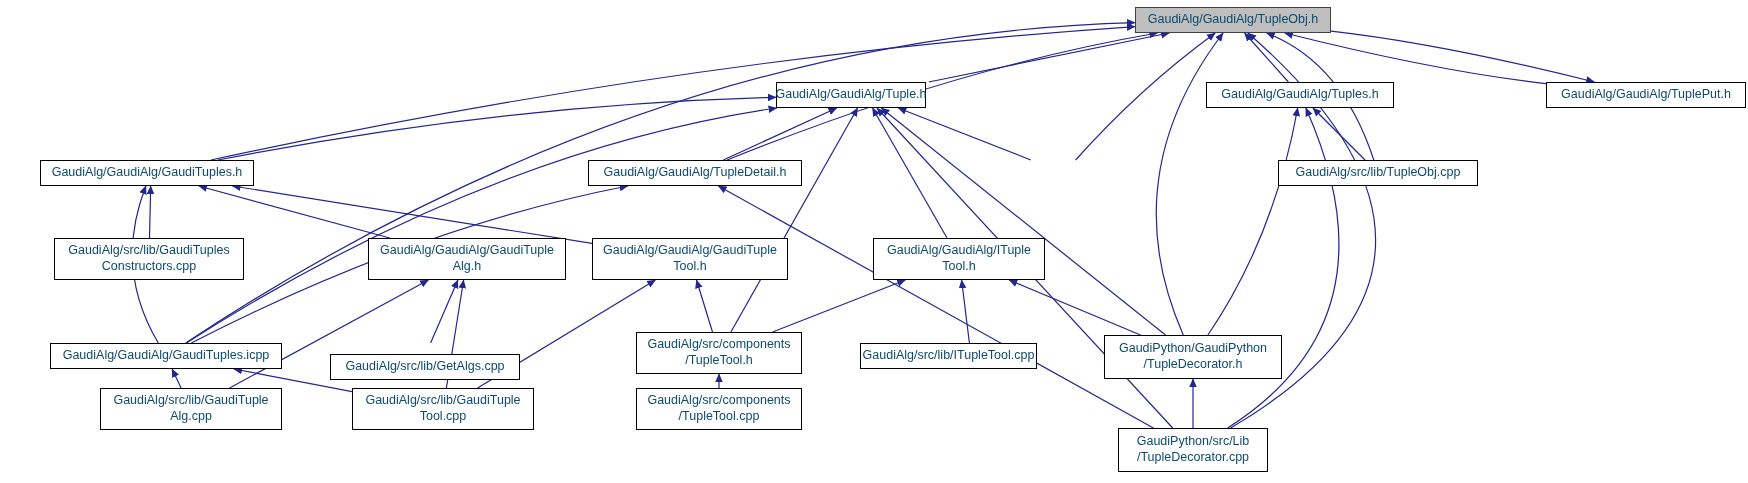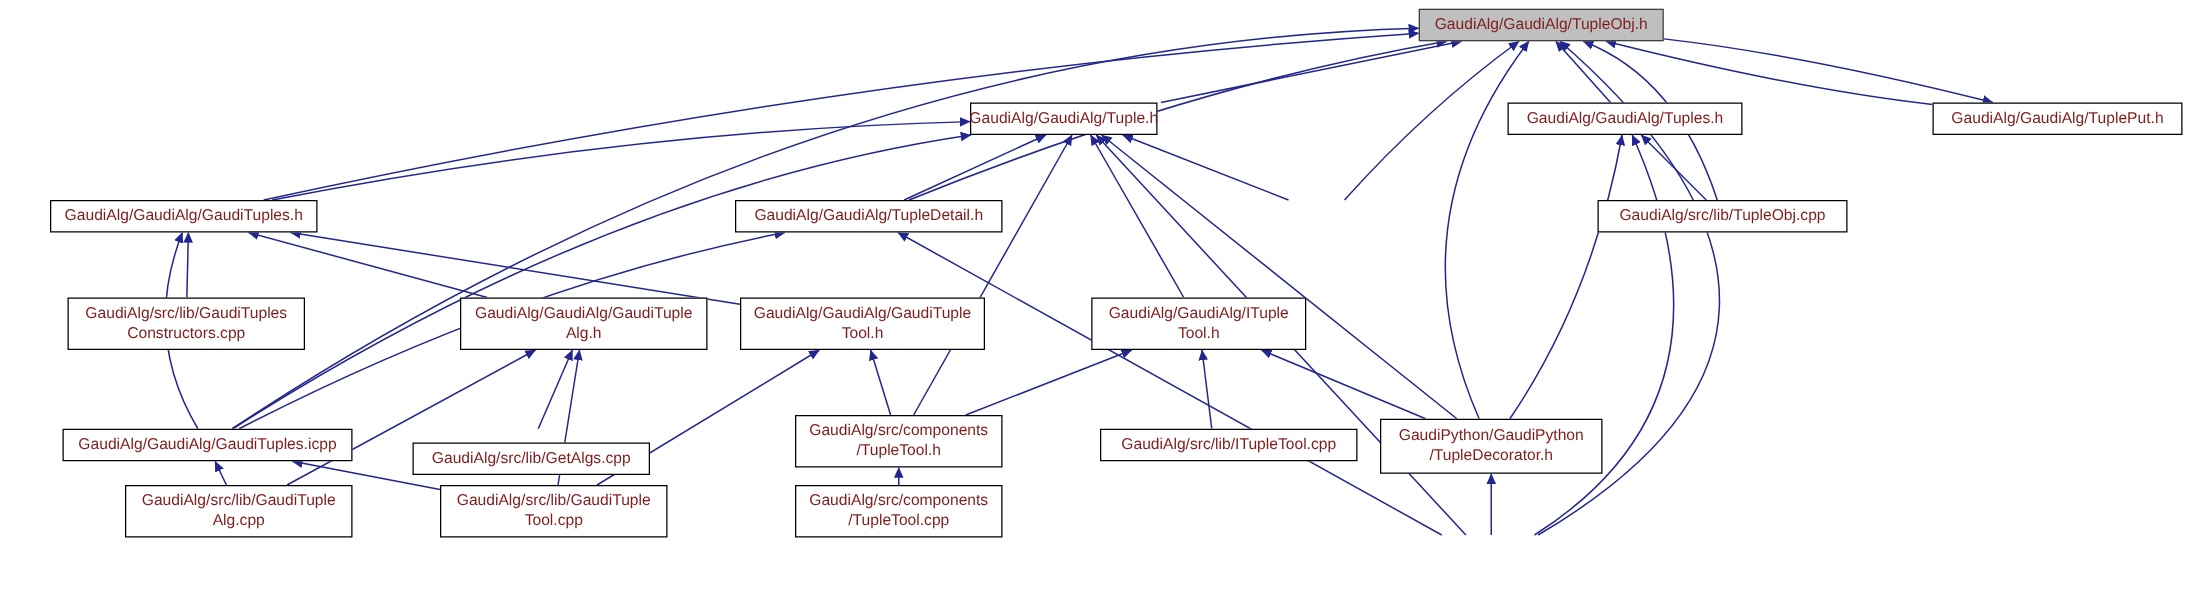--- a/index.html
+++ b/index.html
@@ -14,21 +14,21 @@
   .edge{fill:none;stroke:var(--edge-color,#22268f);stroke-width:1.2px;}
   .arrowfill{fill:var(--edge-color,#22268f);}
   .node{
     position:absolute;
     box-sizing:border-box;
     background:#fff;
     border:1px solid #000;
     display:flex;flex-direction:column;
     align-items:center;justify-content:center;
     text-align:left;
-    font-size:12.5px;line-height:1.26;color:#7f1d1d;
+    font-size:12.5px;line-height:1.26;color:#0c4a6e;
     cursor:pointer;
     white-space:nowrap;
   }
   .node.hl{
     background:var(--highlight-fill,#bfbfbf);
     border:1.5px solid #404040;
     cursor:default;
   }
   .nl{display:block;}
 </style>
@@ -142,21 +142,21 @@
 
   <div class="node" style="left:330px;top:354px;width:190px;height:26px">
     <span class="nl">GaudiAlg/src/lib/GetAlgs.cpp</span>
   </div>
 
   <div class="node" style="left:636px;top:332px;width:166px;height:42px">
     <span class="nl">GaudiAlg/src/components</span>
     <span class="nl">/TupleTool.h</span>
   </div>
 
-  <div class="node" style="left:880px;top:343px;width:206px;height:26px">
+  <div class="node" style="left:860px;top:343px;width:177px;height:26px">
     <span class="nl">GaudiAlg/src/lib/ITupleTool.cpp</span>
   </div>
 
   <div class="node" style="left:1104px;top:335px;width:178px;height:44px">
     <span class="nl">GaudiPython/GaudiPython</span>
     <span class="nl">/TupleDecorator.h</span>
   </div>
 
   <div class="node" style="left:100px;top:388px;width:182px;height:42px">
     <span class="nl">GaudiAlg/src/lib/GaudiTuple</span>
@@ -166,14 +166,18 @@
   <div class="node" style="left:352px;top:388px;width:182px;height:42px">
     <span class="nl">GaudiAlg/src/lib/GaudiTuple</span>
     <span class="nl">Tool.cpp</span>
   </div>
 
   <div class="node" style="left:636px;top:388px;width:166px;height:42px">
     <span class="nl">GaudiAlg/src/components</span>
     <span class="nl">/TupleTool.cpp</span>
   </div>
 
+  <div class="node" style="left:1118px;top:428px;width:150px;height:44px">
+    <span class="nl">GaudiPython/src/Lib</span>
+    <span class="nl">/TupleDecorator.cpp</span>
+  </div>
 
 </div>
 
 </body></html>

